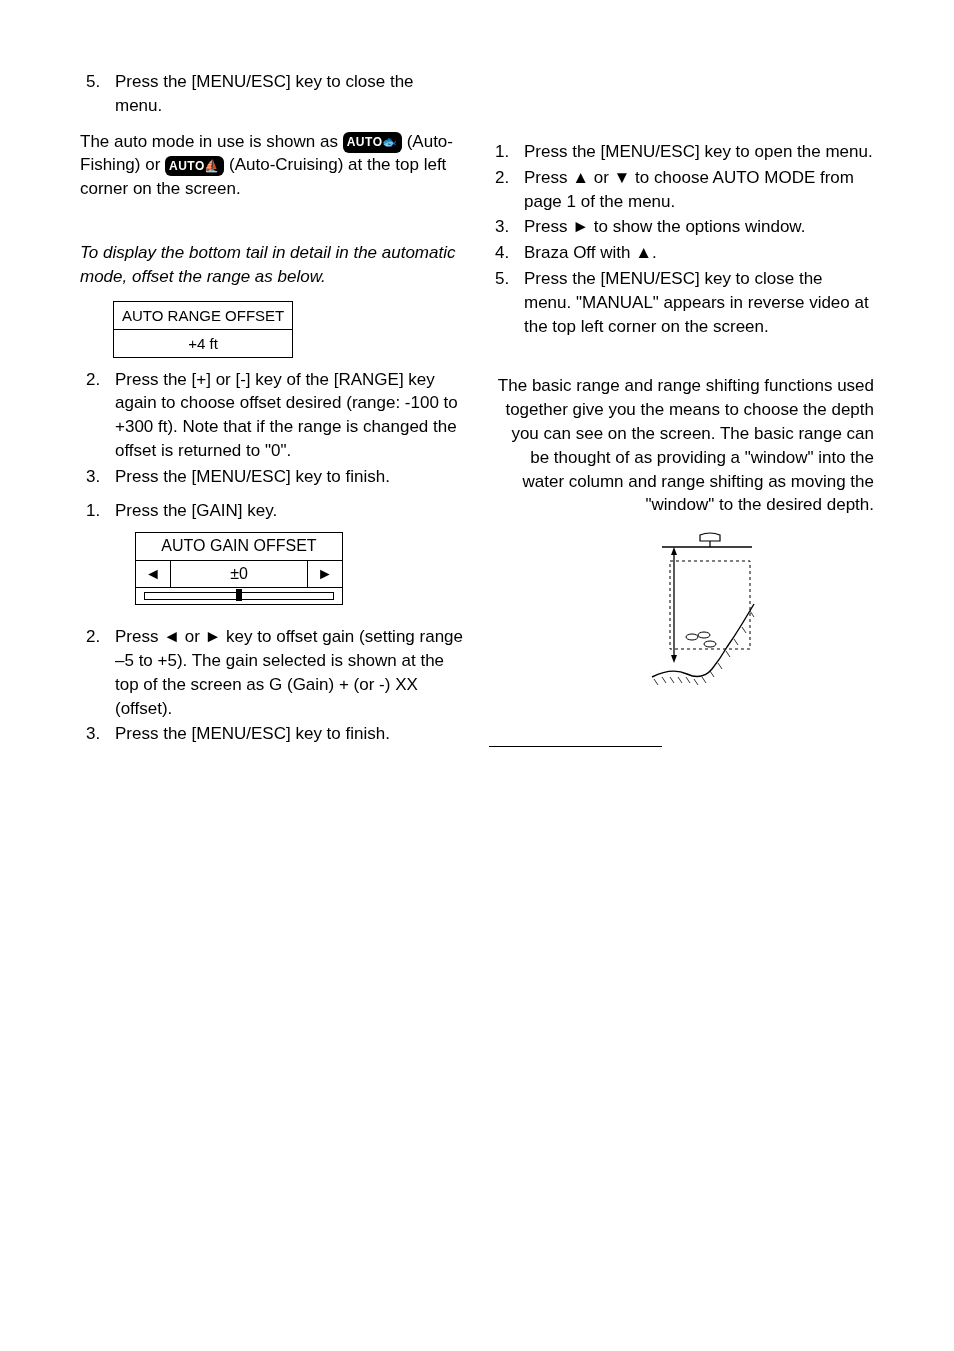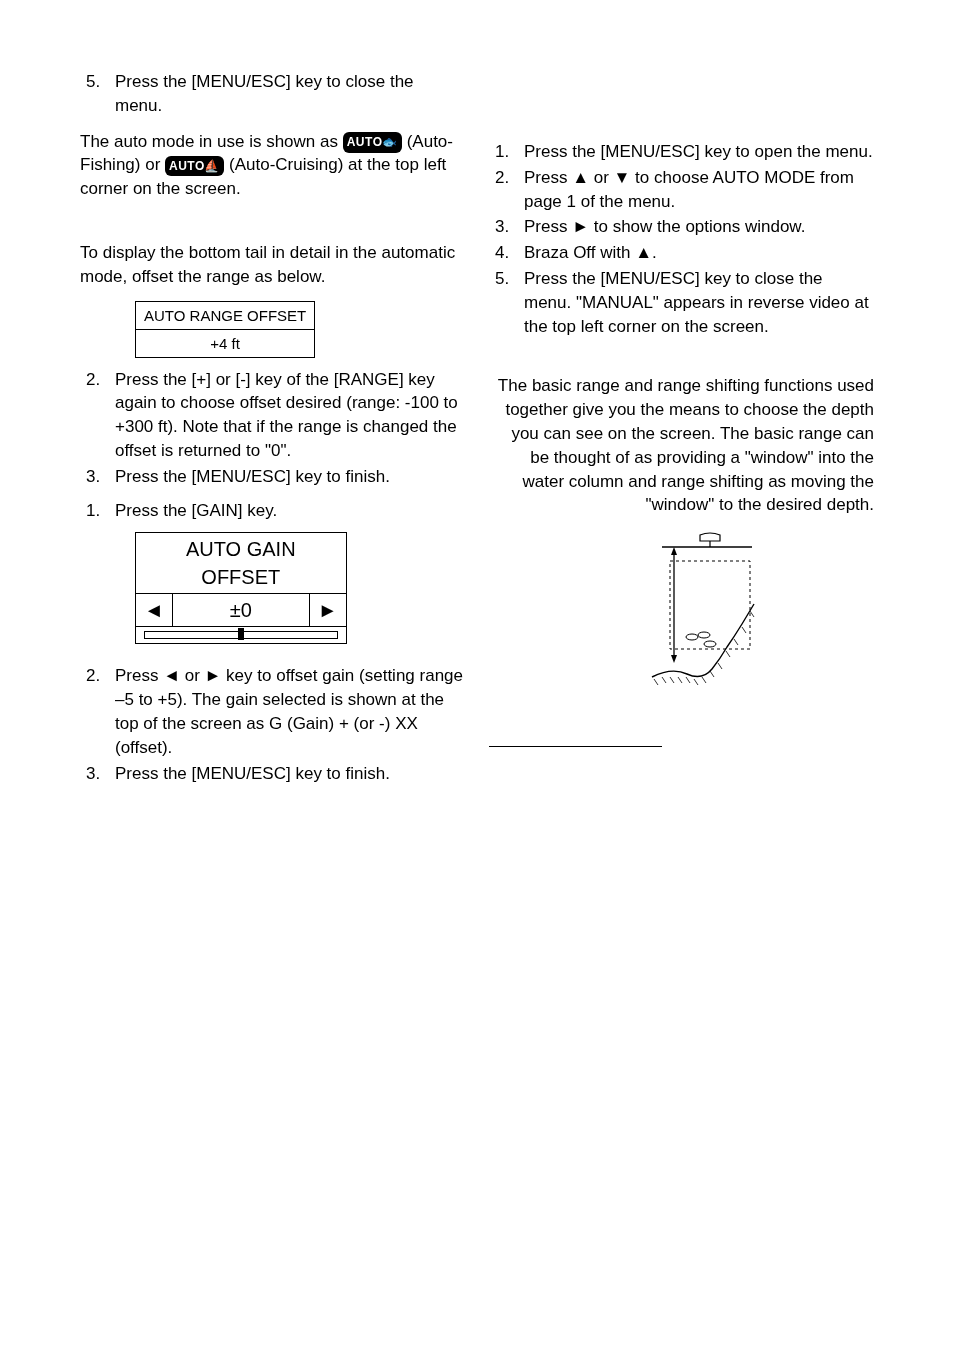--- a/index.html
+++ b/index.html
@@ -36,32 +36,32 @@
       font-family: Arial, sans-serif;
       font-weight: bold;
       font-size: 12px;
       padding: 2px 4px;
       border-radius: 6px;
       vertical-align: middle;
       letter-spacing: 0.5px;
     }
     .table-box {
       border-collapse: collapse;
-      margin: 8px auto 8px 55px;
+      margin: 8px auto 8px 33px;
       font-size: 15px;
     }
     .table-box td {
       border: 1px solid #000;
       padding: 3px 8px;
       text-align: center;
     }
     .gain-box {
       border-collapse: collapse;
       margin: 0px 0 0 55px;
-      font-size: 20px;
+      font-size: 16px;
     }
     .gain-box td {
       border: 1px solid #000;
       padding: 2px 8px;
       text-align: center;
     }
     .slider-row {
       position: relative;
       height: 14px;
     }
@@ -107,21 +107,21 @@
     </ol>
 
     <p>
       <span>The auto mode in use is shown as </span>
       <span class="icon-box"><span>AUTO</span>🐟</span>
       <span>(Auto-Fishing) or </span>
       <span class="icon-box"><span>AUTO</span>⛵</span>
       <span> (Auto-Cruising) at the top left corner on the screen.</span>
     </p>
 
-    <p style="margin-top:40px;">To display the bottom tail in detail in the automatic mode, offset the range as below.</p>
+    <p style="margin-top:40px;font-style:italic;">To display the bottom tail in detail in the automatic mode, offset the range as below.</p>
 
 
     <table class="table-box">
       <tbody>
           <tr>
             <td>AUTO RANGE OFFSET</td>
           </tr>
       <tr>
             <td>+4 ft</td>
           </tr>

